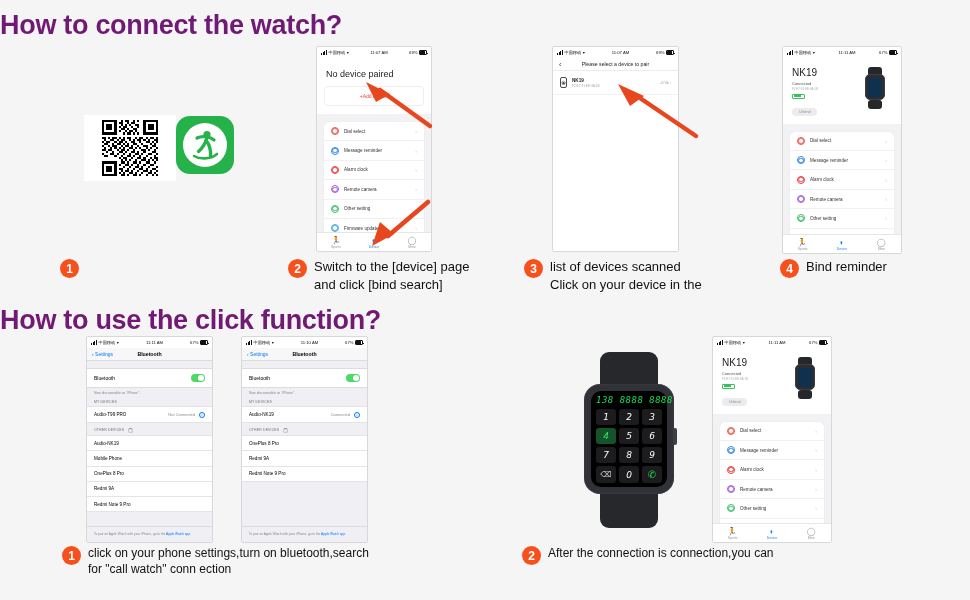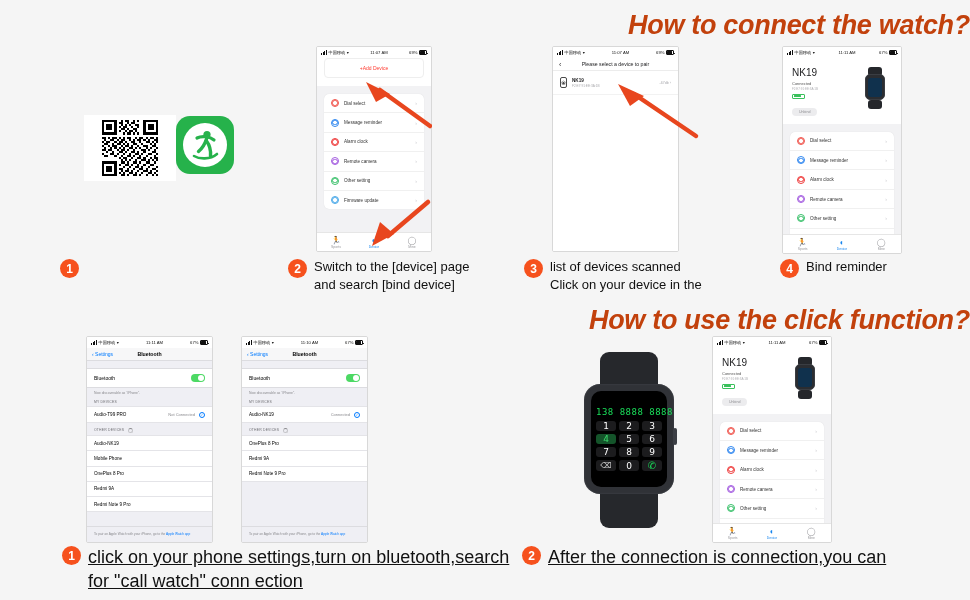--- a/index.html
+++ b/index.html
@@ -4,26 +4,25 @@
 <style>
   * { box-sizing: border-box; margin: 0; padding: 0; }
   body {
     width: 970px; height: 600px;
     background: #f5f5f5;
     font-family: "Liberation Sans", sans-serif;
     position: relative;
     overflow: hidden;
   }
   .section-title {
-    text-align: right;
+    text-align: left;
     font-size: 27px;
     font-weight: bold;
-    color: #c2410c;
+    color: #701a75;
     letter-spacing: -0.3px;
-    font-style: italic;
   }
 
   
   .phone {
     background: #ffffff;
     border: 1px solid #d8d8d8;
     position: absolute;
     overflow: hidden;
     border-radius: 2px;
   }
@@ -212,22 +211,22 @@
     position:absolute; left:6px; top:32px; width:90px; height:110px;
     background:#303237; border-radius:16px;
     box-shadow: inset 0 0 2px #4a4d53;
   }
   .bw-crown {
     position:absolute; right:-3px; top:44px; width:4px; height:17px;
     background:#3c3f45; border-radius:2px;
   }
   .bw-screen {
     position:absolute; left:7px; top:7px; right:7px; bottom:7px;
-    background:#000; border-radius:10px; padding:16px 5px;
-    display:flex; flex-direction:column;
+    background:#000; border-radius:10px; padding:4px 5px;
+    display:flex; flex-direction:column;font-style:italic;
   }
   .bw-number {
     text-align:center; color:#19e05a; font-size:9px;
     font-family:"DejaVu Sans Mono", monospace; letter-spacing:0.5px;
     margin-bottom:4px; white-space:nowrap;
   }
   .keypad { display:grid; grid-template-columns:repeat(3,1fr); gap:3px; flex:1; }
   .key {
     background:#1c1c1e; border-radius:3px; color:#fff;
     display:flex; align-items:center; justify-content:center;
@@ -242,21 +241,21 @@
 
   
   .step { position:absolute; display:flex; align-items:flex-start; gap:7px; }
   .badge {
     width:19px; height:19px; border-radius:50%; background:#f6511d;
     color:#fff; font-weight:bold; font-size:12px;
     display:flex; align-items:center; justify-content:center; flex:none;
     margin-top:1px;
   }
   .step-text { font-size:13px; color:#111; line-height:1.35; }
-  .step-text.sm { font-size:18px;text-decoration:underline; }
+  .step-text.sm { font-size:12px; }
 
   
   .qr-wrap { position:absolute; background:#fff; padding:3px; }
   .qr { image-rendering: pixelated; display:block; }
   .appicon {
     position:absolute; width:58px; height:58px; border-radius:14px;
     background:#26b24b; display:flex; align-items:center; justify-content:center;
   }
   .appicon .disc {
     width:44px; height:44px; border-radius:50%; background:#fff;
@@ -492,20 +491,21 @@
     </div>
     <div>11:07 AM</div>
     <div class="sb-right">
       <span>69%</span>
       <span class="batt">
           <i style="width:80%"></i>
         </span>
     </div>
   </div>
   <div class="app-body">
+    <div class="page-heading">No device paired</div>
     <div style="background:#fff; padding-bottom:8px;">
       <div class="add-device-card">+Add Device</div>
     </div>
     <div class="feature-card">
       <div class="feature-row">
         <span class="ficon" style="color:#f0544c"></span>
         <span>Dial select</span>
         <span class="chev">›</span>
       </div>
       <div class="feature-row">
@@ -680,21 +680,21 @@
   </div>
 </div>
 
 <div class="step" style="left:60px; top:258px; width:230px;">
   <div class="badge">1</div>
 </div>
 <div class="step" style="left:288px; top:258px; width:230px;">
   <div class="badge">2</div>
   <div class="step-text">
     <div>Switch to the [device] page</div>
-    <div>and search [bind device]</div>
+    <div>and click [bind search]</div>
   </div>
 </div>
 <div class="step" style="left:524px; top:258px; width:230px;">
   <div class="badge">3</div>
   <div class="step-text">
     <div>list of devices scanned</div>
     <div>Click on your device in the</div>
   </div>
 </div>
 <div class="step" style="left:780px; top:258px; width:180px;">

